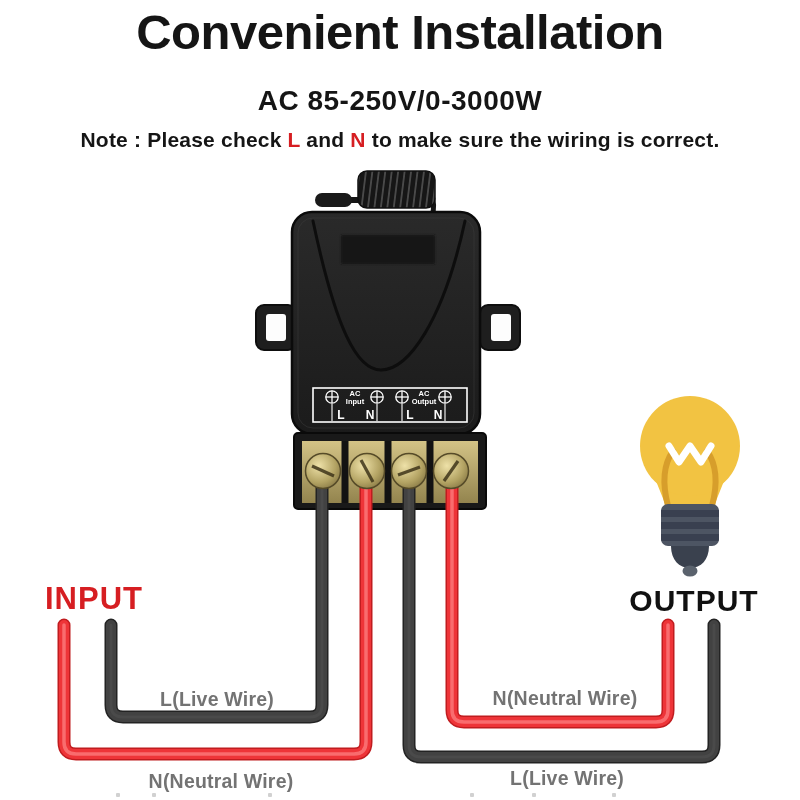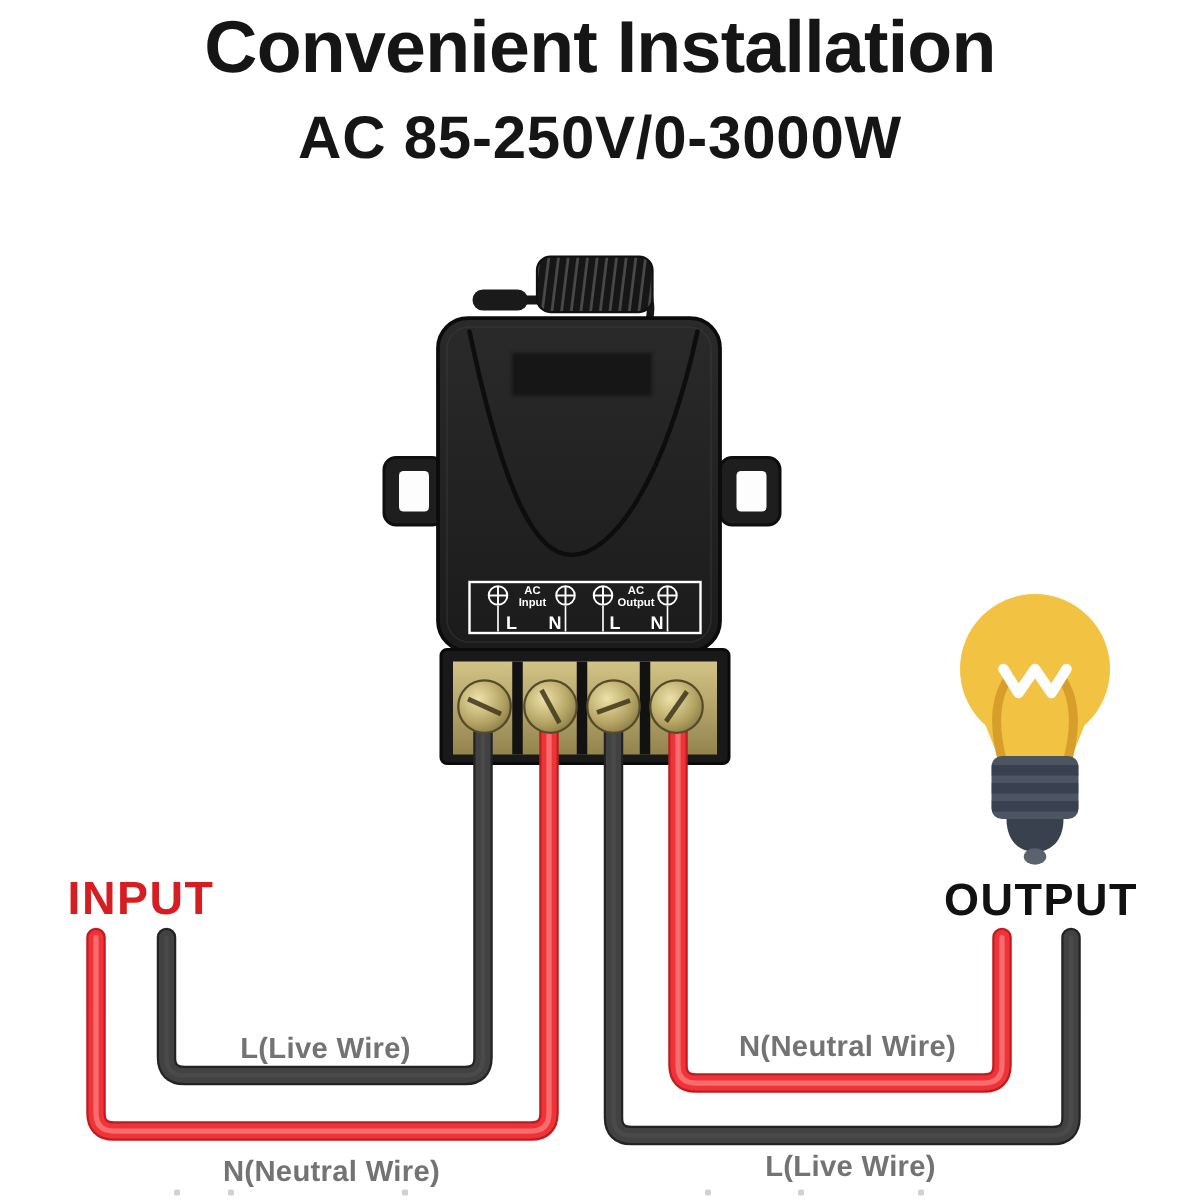--- a/index.html
+++ b/index.html
@@ -6,21 +6,21 @@
   .stage{
     position:relative;width:792px;height:800px;overflow:hidden;
     background:#fff;font-family:"Liberation Sans",sans-serif;color:var(--text-black,#151515);border-radius:17px;
   }
   .abs{position:absolute;}
   .ctr{transform:translateX(-50%);white-space:nowrap;}
   .title{
     top:4px;left:400px;font-size:49px;font-weight:700;letter-spacing:-.5px;
   }
   .subtitle{
-    top:70px;left:400px;font-size:40px;font-weight:700;letter-spacing:.5px;
+    top:85px;left:400px;font-size:28px;font-weight:700;letter-spacing:.5px;
   }
   .note{
     top:128px;left:400px;font-size:21px;font-weight:700;letter-spacing:.2px;
   }
   .note .red{color:var(--accent-red,#d61e22);}
   .io-label{font-weight:700;letter-spacing:1px;}
   .input-label{top:581px;left:94px;font-size:31px;color:var(--accent-red,#d61e22);}
   .output-label{top:584px;left:694px;font-size:30px;color:#111;}
   .wire-label{font-size:19.5px;font-weight:700;color:#737373;letter-spacing:.2px;}
   .lbl-in-live{top:688px;left:217px;}
@@ -32,20 +32,21 @@
   svg{position:absolute;left:0;top:0;}
   svg text{font-family:"Liberation Sans",sans-serif;}
 </style>
 </head>
 <body>
 
 <div class="stage">
 
   <div class="abs ctr title">Convenient Installation</div>
   <div class="abs ctr subtitle">AC 85-250V/0-3000W</div>
+  <div class="abs ctr note"><span>Note : Please check </span><span class="red">L</span><span> and </span><span class="red">N</span><span> to make sure the wiring is correct.</span></div>
 
   <svg width="800" height="800" viewBox="0 0 800 800">
     <defs>
       <linearGradient id="bodyGrad" x1="0" y1="0" x2="0" y2="1">
         <stop offset="0" stop-color="#2a2a2a"></stop>
           <stop offset="1" stop-color="#1b1b1b"></stop>
       </linearGradient>
       <linearGradient id="brassLin" x1="0" y1="0" x2="0" y2="1">
         <stop offset="0" stop-color="#d3c386"></stop>
           <stop offset="1" stop-color="#93844e"></stop>

